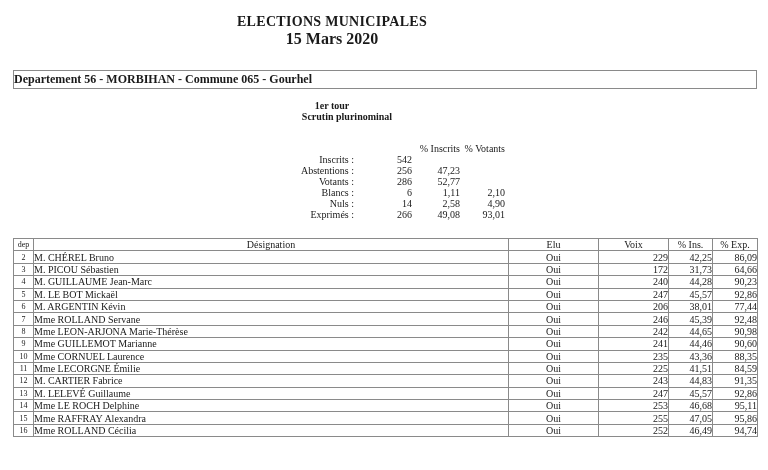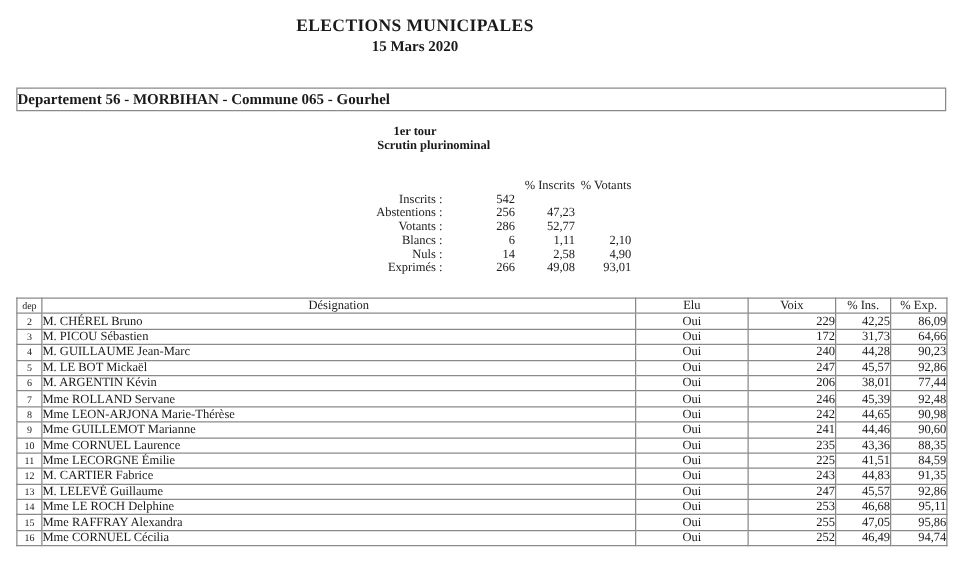--- a/index.html
+++ b/index.html
@@ -3,21 +3,21 @@
 <meta charset="utf-8">
 <style>
   html,body{margin:0;padding:0;}
   body{
     width:768px;height:470px;background:#ffffff;position:relative;
     font-family:"Liberation Serif", serif;color:#1a1a1a;overflow:hidden;
   }
   .abs{position:absolute;}
   .centered{left:0;width:664px;text-align:center;}
   .doc-title{top:14px;font-weight:bold;font-size:14px;letter-spacing:.3px;}
-  .doc-date{top:30px;font-weight:bold;font-size:12px;}
+  .doc-date{top:30px;font-weight:bold;font-size:16px;}
   .commune-box{
     top:70px;left:13px;width:742px;border:1px solid #8a8a8a;
     text-align:left;font-weight:bold;font-size:12px;line-height:16px;height:17px;
   }
   .round-line{top:100px;font-weight:bold;font-size:10px;}
   .ballot-line{top:111px;font-weight:bold;font-size:10px;margin-left:15px;}
 
   
   .summary{top:143px;left:0;width:480px;font-size:10px;padding-left:37px;}
   .srow{display:flex;height:11px;line-height:11px;}
@@ -232,20 +232,20 @@
       <tr>
         <td class="dep">15</td>
         <td class="name">Mme RAFFRAY Alexandra</td>
         <td class="elu">Oui</td>
         <td class="voix">255</td>
         <td class="ins">47,05</td>
         <td class="exp">95,86</td>
       </tr>
       <tr>
         <td class="dep">16</td>
-        <td class="name">Mme CORNUEL Cécilia</td>
+        <td class="name">Mme ROLLAND Cécilia</td>
         <td class="elu">Oui</td>
         <td class="voix">252</td>
         <td class="ins">46,49</td>
         <td class="exp">94,74</td>
       </tr>
     </tbody>
 </table>
 
 </body></html>

